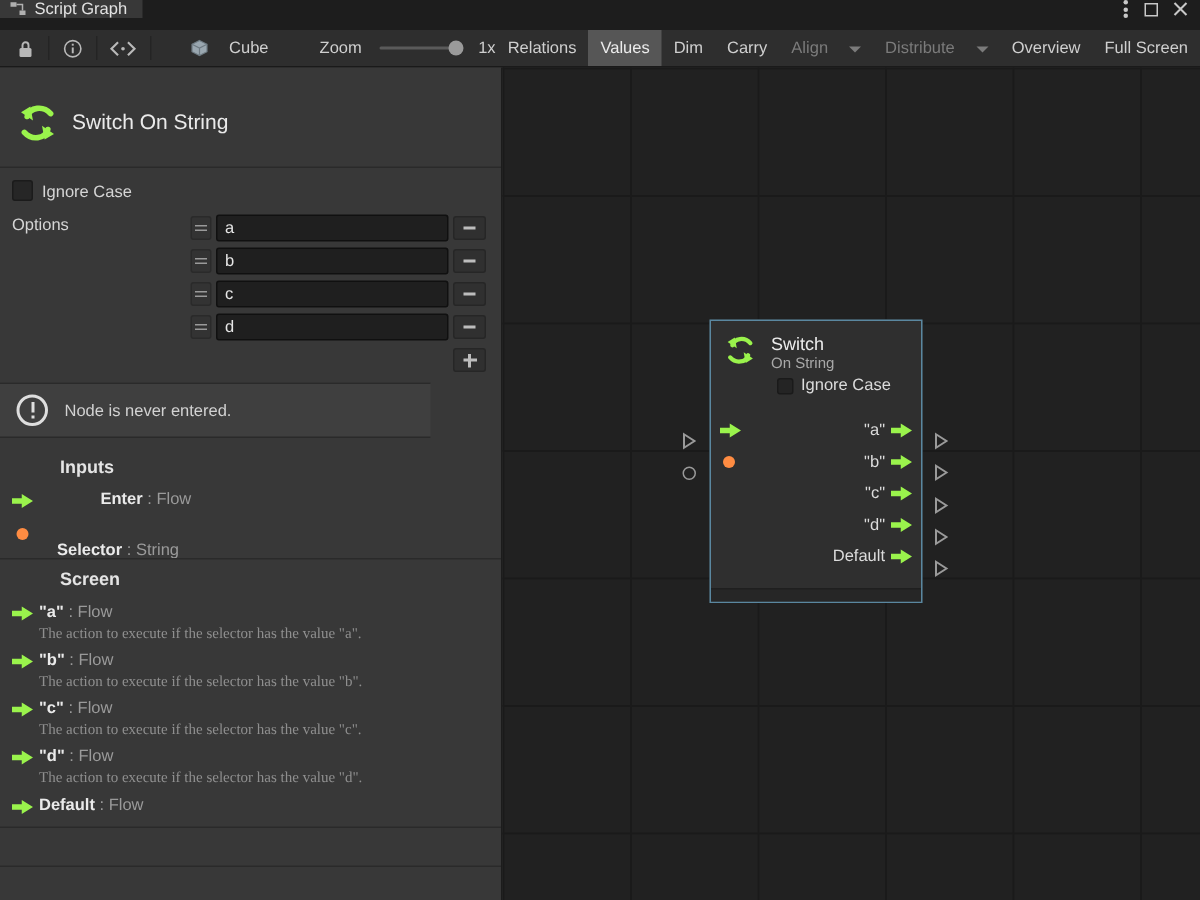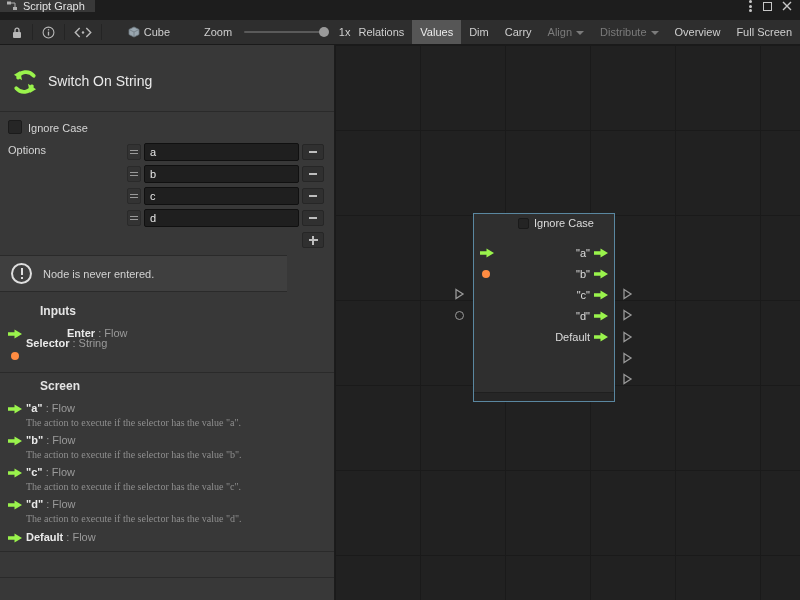--- a/index.html
+++ b/index.html
@@ -12,21 +12,21 @@
   .tab { display:flex; align-items:center; gap:5px; background:#383838; padding:0 10px 0 6px; color:#e2e2e2; font-size:11px; }
   .win-controls { margin-left:auto; display:flex; align-items:center; gap:10px; padding-right:8px; }
   .kebab { width:4px; height:12px; display:flex; flex-direction:column; justify-content:space-between; }
   .kebab i { width:3px; height:3px; background:#c8c8c8; border-radius:50%; }
   .maxi { width:9px; height:9px; border:1px solid #c8c8c8; }
 
   
   .toolbar { position:absolute; left:0; top:20px; width:800px; height:25px; background:#2e2e2e; border-bottom:1px solid #1a1a1a; display:flex; align-items:center; padding-left:4px; color:#cfcfcf; }
   .tb-icon-btn { height:100%; display:flex; align-items:center; padding:0 7px; }
   .tb-sep { width:1px; height:16px; background:#242424; margin:0 2px; }
-  .tb-btn { height:100%; display:flex; align-items:center; padding:0 8px; gap:4px; white-space:nowrap; }
+  .tb-btn { height:100%; display:flex; align-items:center; padding:0 8px; gap:14px; white-space:nowrap; }
   .tb-btn.active { background:#565656; color:#ececec; }
   .tb-btn.disabled { color:#7b7b7b; }
   .tb-right { margin-left:auto; display:flex; height:100%; }
   .zoom-label { margin-left:26px; }
   .zoom-track { position:relative; width:92px; height:2px; background:#5a5a5a; margin-left:12px; border-radius:1px; }
   .zoom-knob { position:absolute; right:-2px; top:-4px; width:10px; height:10px; border-radius:50%; background:#9a9a9a; }
   .zoom-value { margin-left:12px; }
   .caret { width:0; height:0; border-left:4px solid transparent; border-right:4px solid transparent; border-top:4px solid #7b7b7b; margin-top:2px; }
 
   
@@ -238,21 +238,21 @@
   <div class="li-icon" style="left:8px;top:284px;">
     <svg width="14" height="10" viewBox="0 0 14 10">
         <path d="M0 3.2 H6.5 V0.4 L14 5 L6.5 9.6 V6.8 H0 Z" fill="#9af34c"></path>
       </svg>
   </div>
   <div class="port-line" style="top:282px;margin-left:41px;">
     <b>Enter</b>
     <span class="port-type">: Flow</span>
   </div>
   <div class="li-icon dot" style="left:11px;top:307px;"></div>
-  <div class="port-line" style="top:292px;">
+  <div class="port-line" style="top:316px;margin-left:12px;">
     <b>Selector</b>
     <span class="port-type">: String</span>
   </div>
   <div class="hr" style="top:327px;"></div>
 
   <div class="sec-header" style="top:334px;">Screen</div>
 
   <div class="li-icon" style="left:8px;top:359px;">
       <svg width="14" height="10" viewBox="0 0 14 10">
         <path d="M0 3.2 H6.5 V0.4 L14 5 L6.5 9.6 V6.8 H0 Z" fill="#9af34c"></path>
@@ -324,20 +324,32 @@
         <path d="M1.5 1.5 L8.5 6 L1.5 10.5 Z" fill="none" stroke="#9a9a9a" stroke-width="1.3"></path>
       </svg>
     </div>
   <div class="marker" style="left:287px;top:328px;">
       <svg width="11" height="12" viewBox="0 0 10 12">
         <path d="M1.5 1.5 L8.5 6 L1.5 10.5 Z" fill="none" stroke="#9a9a9a" stroke-width="1.3"></path>
       </svg>
     </div>
 
   <div class="node">
+    <div class="node-header">
+      <svg width="23" height="23" viewBox="0 0 24 24">
+        <path d="M19 7 C15 2.5, 8 3.5, 6.5 8.5" fill="none" stroke="#9af34c" stroke-width="3" stroke-linecap="round"></path>
+        <polygon points="3.2,6.2 9.6,10.6 8.2,3.2" fill="#9af34c"></polygon>
+        <path d="M5 17 C9 21.5, 16 20.5, 17.5 15.5" fill="none" stroke="#9af34c" stroke-width="3" stroke-linecap="round"></path>
+        <polygon points="20.8,17.8 14.4,13.4 15.8,20.8" fill="#9af34c"></polygon>
+      </svg>
+      <div>
+        <div class="node-title">Switch</div>
+        <div class="node-subtitle">On String</div>
+      </div>
+    </div>
     <div class="node-ignore">
       <div class="cb-small"></div>
       <span>Ignore Case</span>
     </div>
     <div class="node-ports">
       <div class="port-row">
         <span>
             <svg width="14" height="10" viewBox="0 0 14 10">
               <path d="M0 3.2 H6.5 V0.4 L14 5 L6.5 9.6 V6.8 H0 Z" fill="#9af34c"></path>
             </svg>

